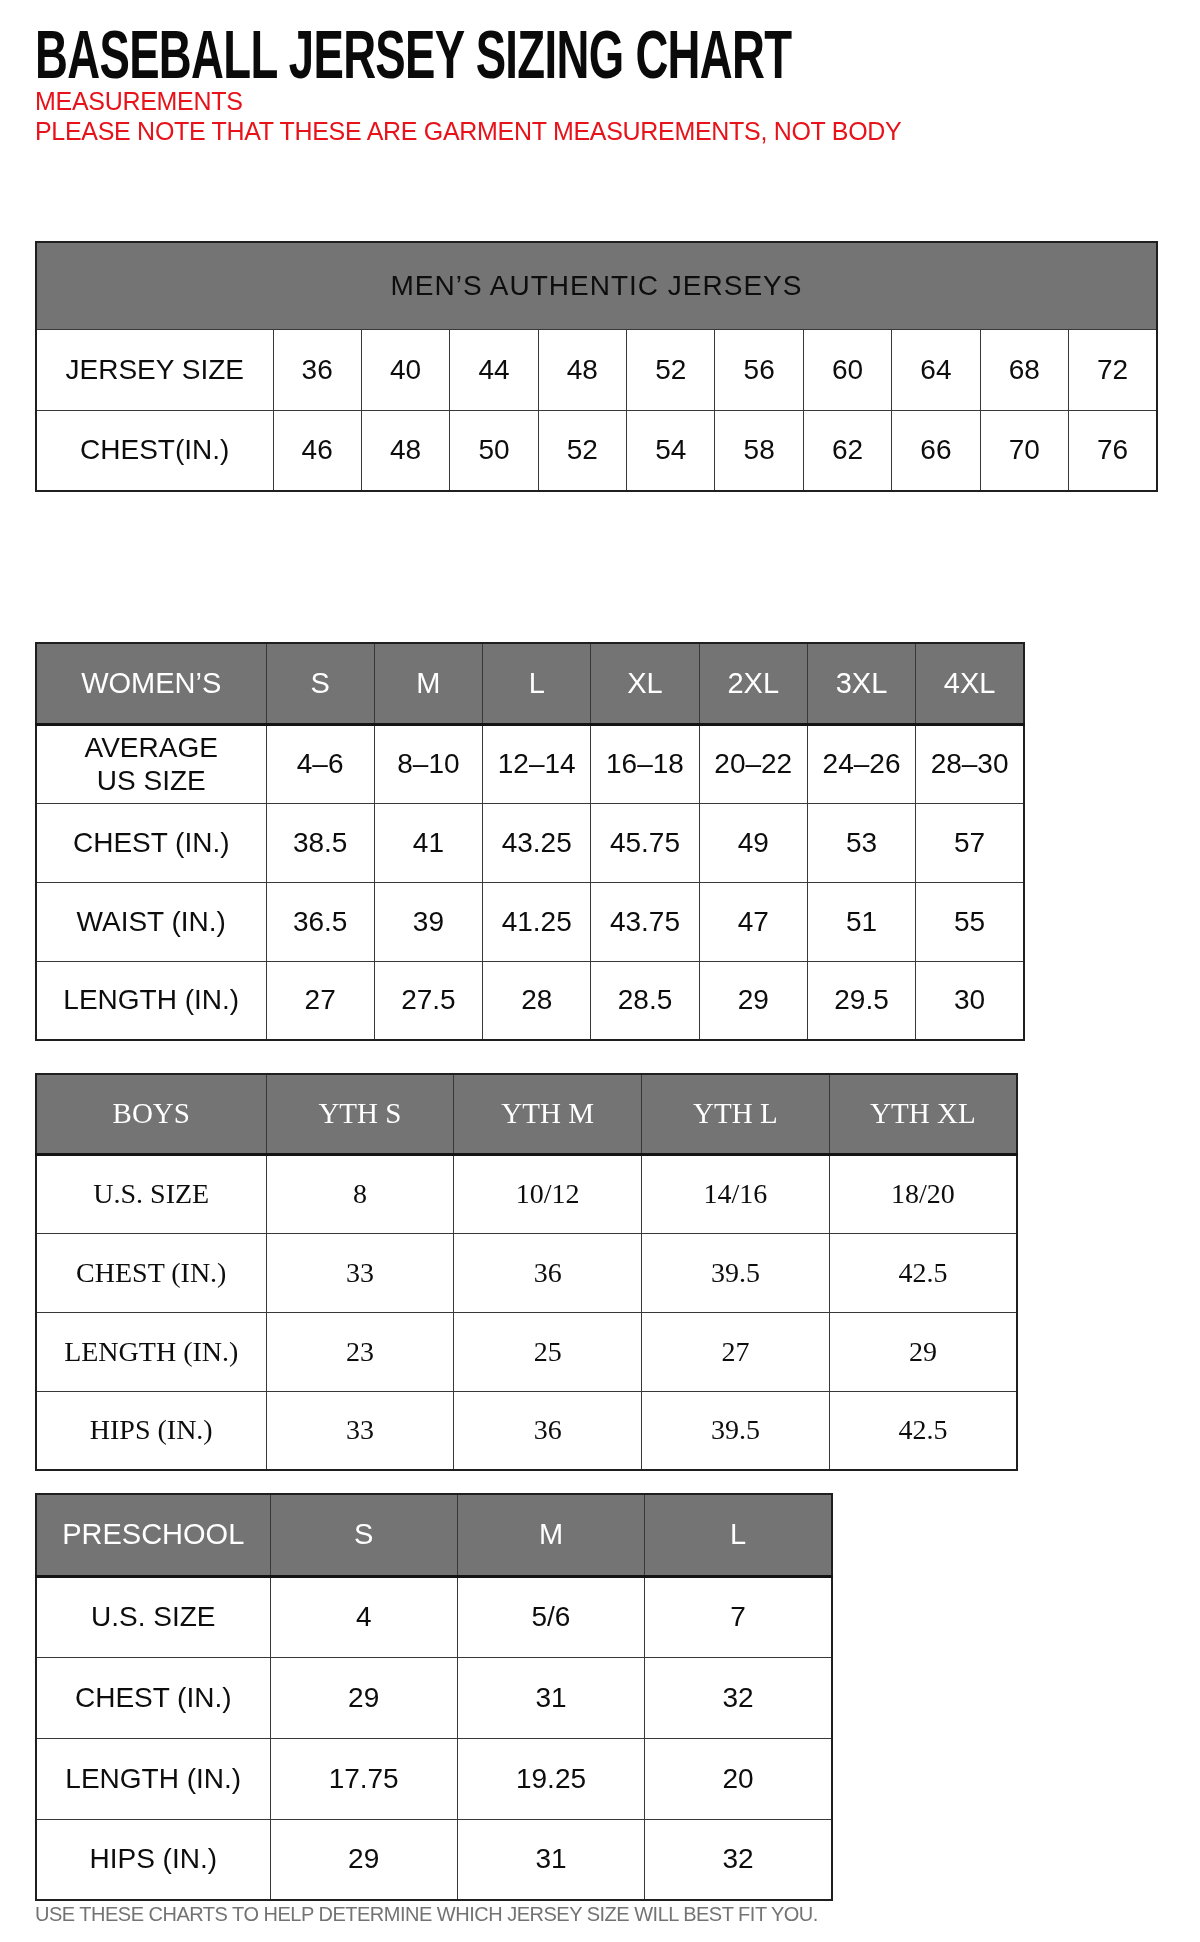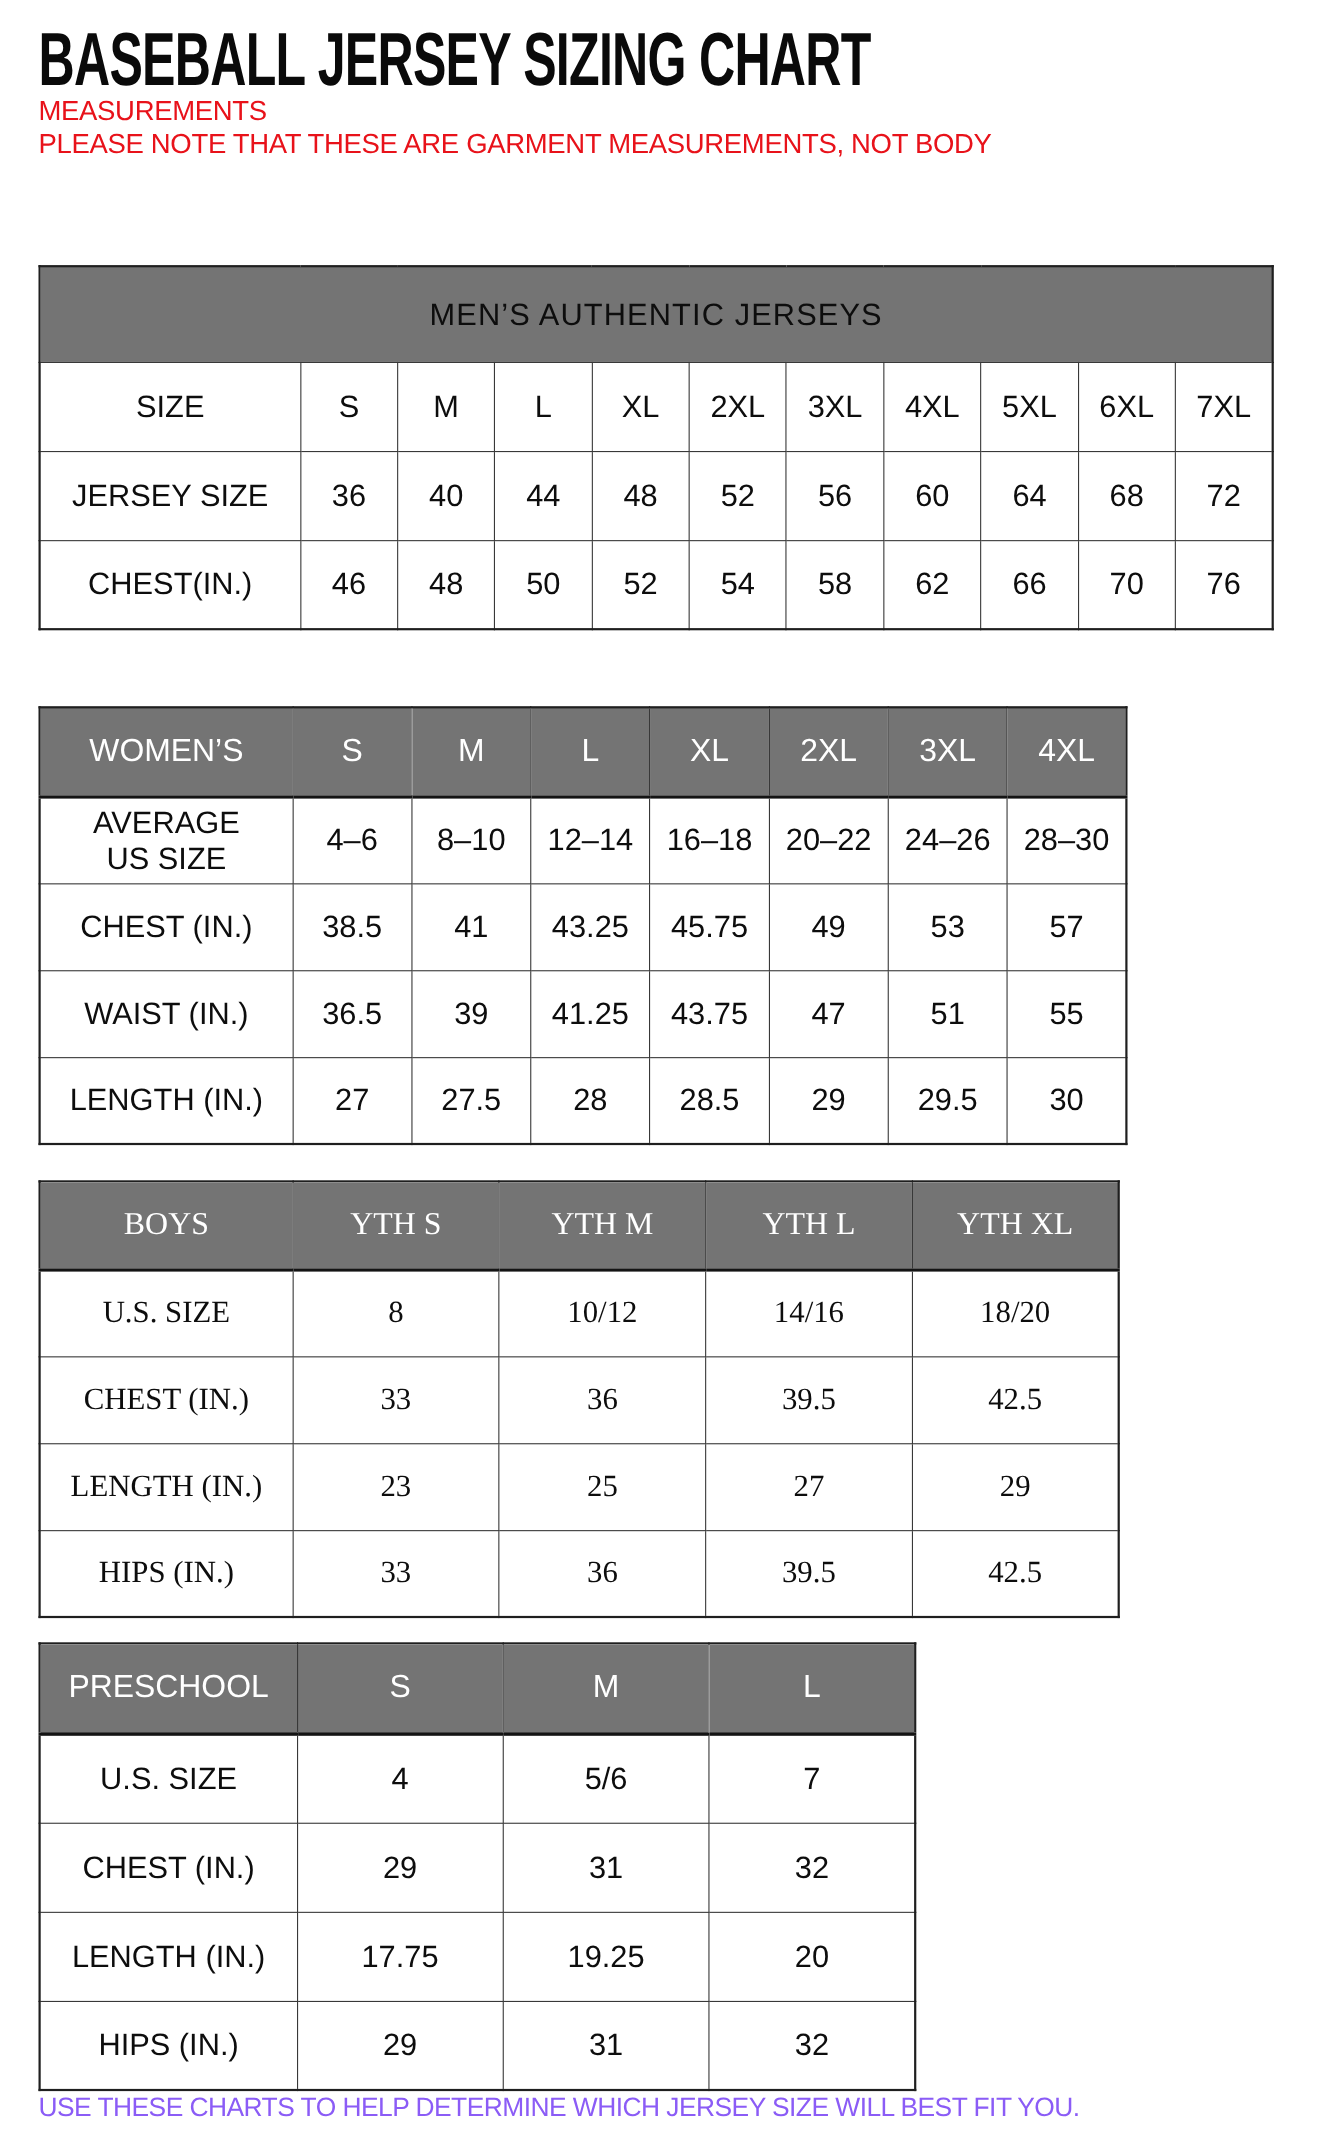--- a/index.html
+++ b/index.html
@@ -31,22 +31,22 @@
     color:#e8121a;
     font-size:25px;
     line-height:30px;
     letter-spacing:-0.3px;
     white-space:nowrap;
   }
   .footer{
     position:absolute;
     left:35px;
     top:1903px;
-    color:#8b5cf6;
-    font-size:24px;
+    color:#737373;
+    font-size:20px;
     letter-spacing:-0.5px;
     white-space:nowrap;
   }
   table.t{
     position:absolute;
     border-collapse:collapse;
     table-layout:fixed;
     background:#ffffff;
     border:2px solid #1f1f1f;
   }
@@ -101,33 +101,20 @@
   <table class="t mens">
     <colgroup>
         <col style="width:237px">
         <col span="10">
       </colgroup>
     <tbody>
         <tr class="banner-row">
       <td colspan="11" class="banner">MEN’S AUTHENTIC JERSEYS</td>
     </tr>
     <tr>
-      <td>SIZE</td>
-      <td>S</td>
-      <td>M</td>
-      <td>L</td>
-      <td>XL</td>
-      <td>2XL</td>
-      <td>3XL</td>
-      <td>4XL</td>
-      <td>5XL</td>
-      <td>6XL</td>
-      <td>7XL</td>
-    </tr>
-    <tr>
       <td>JERSEY SIZE</td>
       <td>36</td>
       <td>40</td>
       <td>44</td>
       <td>48</td>
       <td>52</td>
       <td>56</td>
       <td>60</td>
       <td>64</td>
       <td>68</td>

